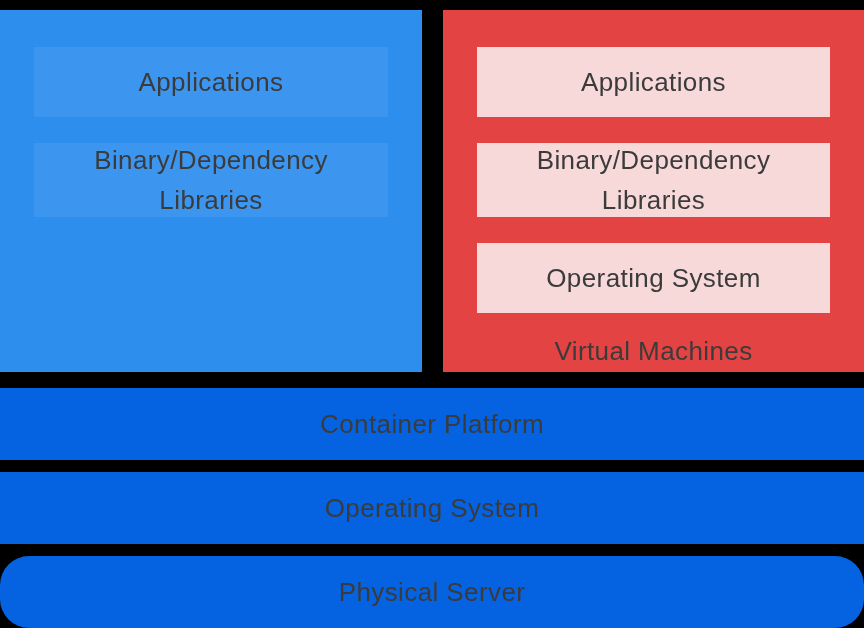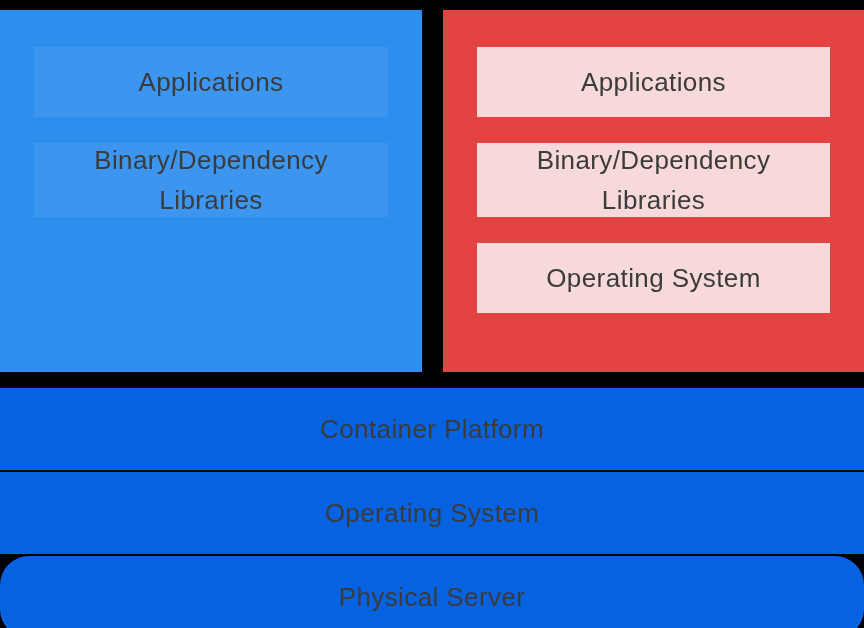--- a/index.html
+++ b/index.html
@@ -70,21 +70,21 @@
     display: flex;
     align-items: center;
     justify-content: center;
     font-size: 26px;
     letter-spacing: 0.4px;
   }
   .base-bar {
     position: absolute;
     left: 0;
     width: 864px;
-    height: 82px;
+    height: 72px;
     background: var(--base-bar);
     display: flex;
     align-items: center;
     justify-content: center;
     font-size: 26px;
     letter-spacing: 0.4px;
   }
   .base-bar.bar-1 { top: 388px; }
   .base-bar.bar-2 { top: 472px; }
   .base-bar.bar-3 { top: 556px; border-radius: 29px; }
@@ -106,20 +106,21 @@
   <section class="panel vm">
     <div class="layer pos-1">
       <span>Applications</span>
     </div>
     <div class="layer pos-2">
       <span>Binary/Dependency Libraries</span>
     </div>
     <div class="layer pos-3">
       <span>Operating System</span>
     </div>
+    <div class="panel-label">Virtual Machines</div>
   </section>
 
   <div class="base-bar bar-1">
     <span>Container Platform</span>
   </div>
   <div class="base-bar bar-2">
     <span>Operating System</span>
   </div>
   <div class="base-bar bar-3">
     <span>Physical Server</span>

